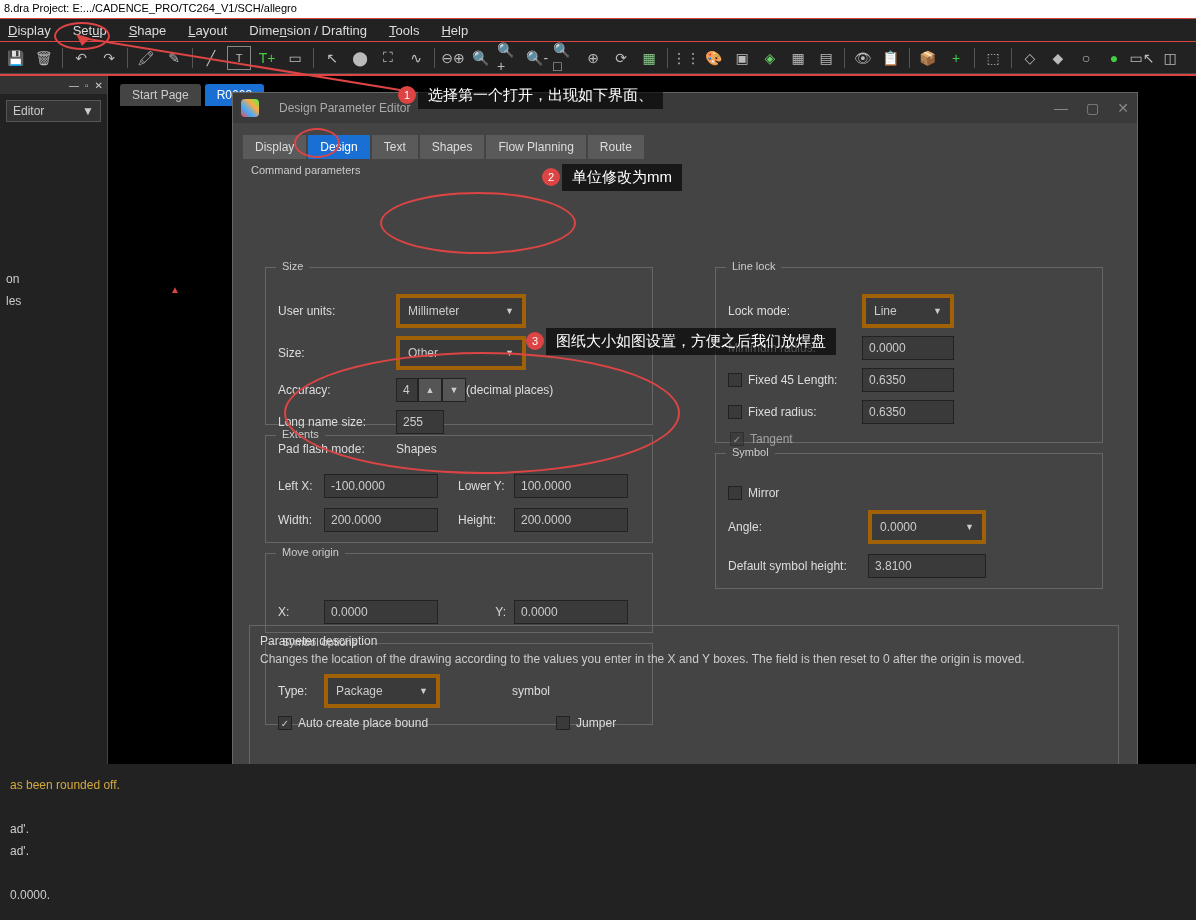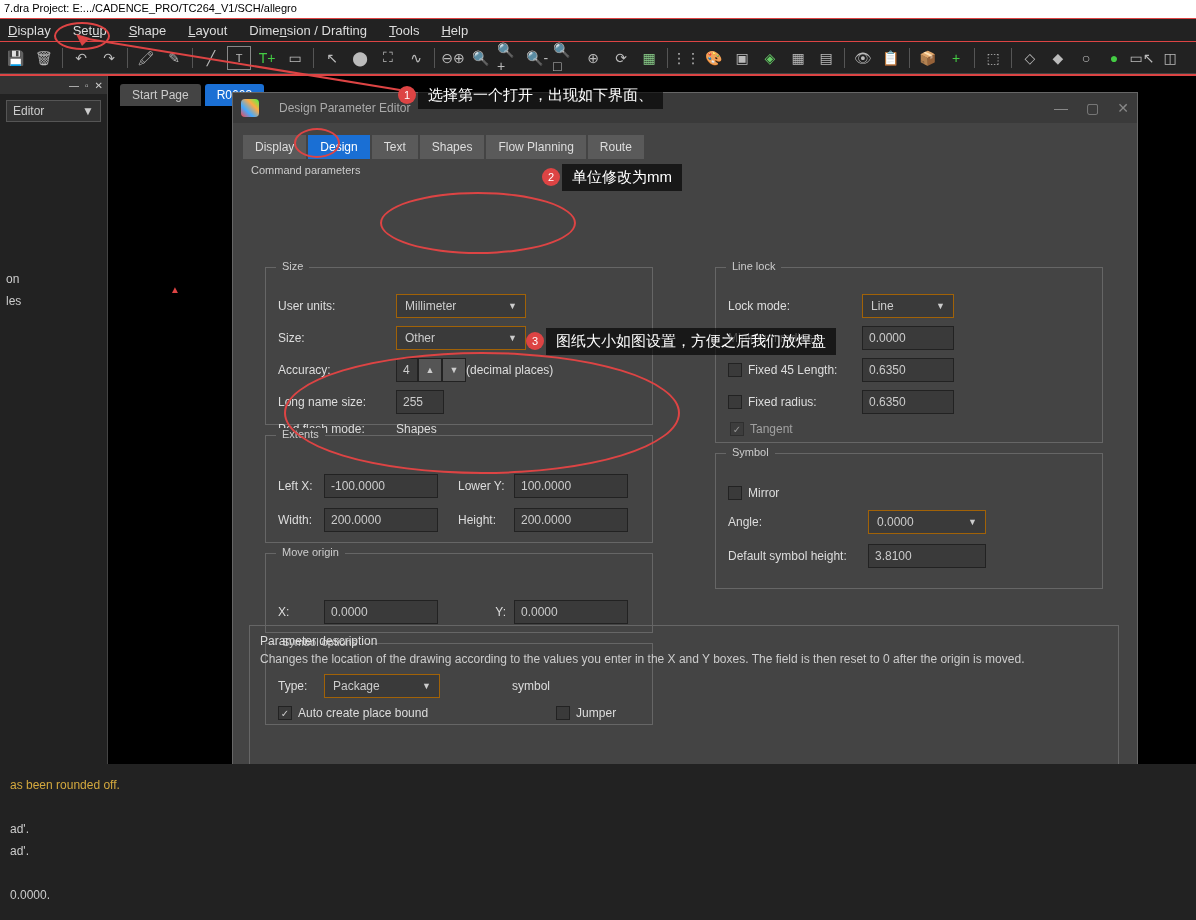--- a/index.html
+++ b/index.html
@@ -26,41 +26,41 @@
 .dlg-title-right { display:flex; gap:18px; font-size:14px; color:#888; }
 .dlg-icon { width:18px; height:18px; border-radius:4px; background:linear-gradient(45deg,#f44,#4af,#fa4,#4f4); }
 .dlg-tabs { display:flex; padding:12px 10px 0 10px; gap:0; }
 .dlg-tab { padding:5px 12px; background:#5a5a5a; color:#ddd; font-size:12px; cursor:pointer; margin-right:2px; }
 .dlg-tab.active { background:#1a6fd4; color:#fff; }
 .cmd-params { margin:5px 18px; font-size:11px; color:#ccc; }
 .section { position:relative; border:1px solid #666; margin:8px 16px; }
 .section-title { position:absolute; top:-8px; left:10px; background:#444; padding:0 6px; font-size:11px; color:#ccc; }
 .row { display:flex; align-items:center; margin:8px 0; }
 .lbl { font-size:12px; color:#ddd; }
-.combo { height:24px; background:#3a3a3a; border:1px solid #a16207; display:flex; align-items:center; justify-content:space-between; padding:0 8px; color:#ccc; }
+.combo { height:34px; background:#3a3a3a; border:4px solid #a16207; display:flex; align-items:center; justify-content:space-between; padding:0 8px; color:#ccc; }
 .combo::after { content:"▼"; font-size:9px; color:#ccc; }
 .inp { height:24px; background:#3a3a3a; border:1px solid #222; color:#ccc; padding:0 6px; font-size:12px; }
 .spinner { display:flex; }
 .spin-btn { width:24px; height:24px; background:#555; border:1px solid #222; display:flex; align-items:center; justify-content:center; font-size:9px; color:#ccc; }
 .chk { width:14px; height:14px; background:#3a3a3a; border:1px solid #222; display:inline-flex; align-items:center; justify-content:center; font-size:10px; color:#ccc; margin-right:6px; }
 .left-col { position:absolute; left:16px; top:166px; width:420px; }
 .right-col { position:absolute; left:466px; top:166px; width:420px; }
 .param-desc { position:absolute; left:16px; top:532px; width:870px; border:1px solid #666; padding:8px 10px; height:188px; }
 .annot { position:absolute; background:rgba(0,0,0,0.64); color:#fff; padding:4px 10px; font-size:15px; z-index:100;text-align:center; }
 .badge { position:absolute; width:18px; height:18px; border-radius:50%; background:#d44; color:#fff; font-size:11px; display:flex; align-items:center; justify-content:center; z-index:101; }
 .oval { position:absolute; border:2px solid #d44; border-radius:50%; z-index:99; pointer-events:none; }
 .log-area { position:absolute; left:0; top:764px; width:1196px; height:156px; background:#222; padding:10px; color:#ccc; font-size:12px; line-height:22px; }
 .log-area .yw { color:#d4a93e; }
 svg.arrow { position:absolute; z-index:98; pointer-events:none; }
 .hline { position:absolute; left:0; top:74px; width:1196px; height:2px; background:#d44; }
 </style>
 </head>
 <body>
 
-<div class="titlebar">7.dra   Project: E:.../CADENCE_PRO/TC264_V1/SCH/allegro</div>
+<div class="titlebar">8.dra   Project: E:.../CADENCE_PRO/TC264_V1/SCH/allegro</div>
 
 <div class="menubar">
   <span><u>D</u>isplay</span>
   <span>Set<u>u</u>p</span>
   <span><u>S</u>hape</span>
   <span><u>L</u>ayout</span>
   <span>Dime<u>n</u>sion / Drafting</span>
   <span><u>T</u>ools</span>
   <span><u>H</u>elp</span>
 </div>

